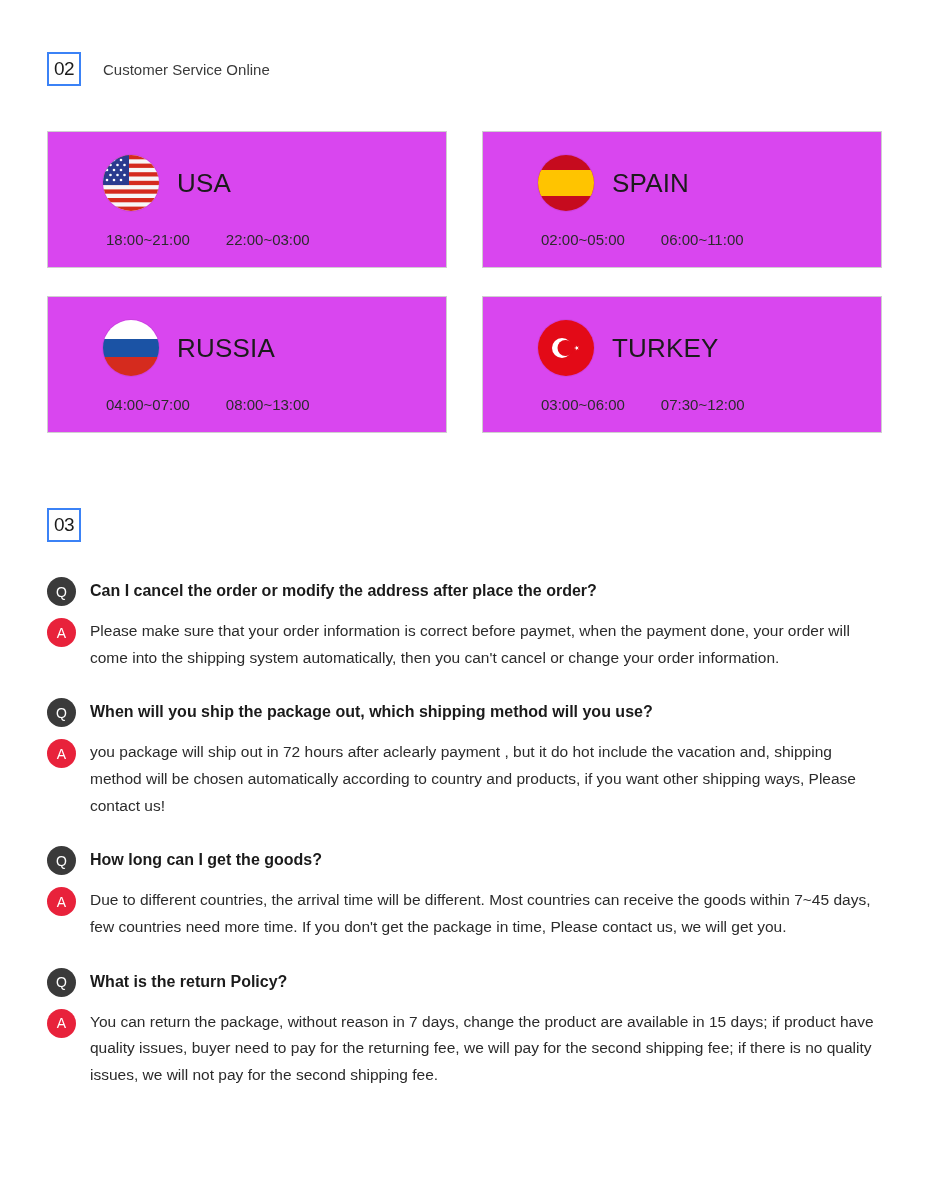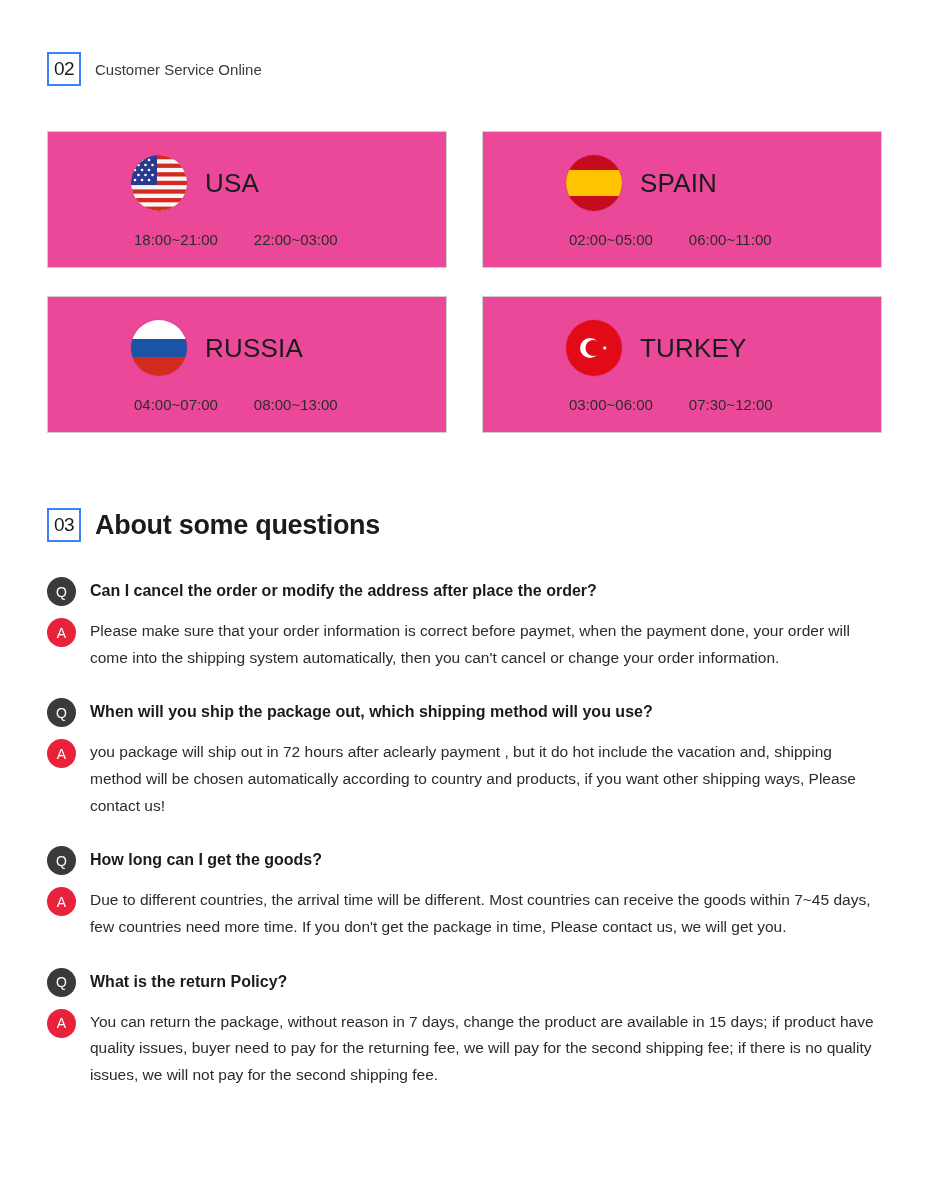--- a/index.html
+++ b/index.html
@@ -38,21 +38,21 @@
     font-size: 27px;
     font-weight: 600;
     letter-spacing: -0.3px;
     color: #1b1b1b;
     white-space: nowrap;
   }
   .sec-sub {
     font-size: 15px;
     color: #3a3a3a;
     font-weight: 400;
-    margin-left: 0;
+    margin-left: 8px;
     white-space: nowrap;
   }
 
   
   #working-time {
     position: absolute;
     left: 47px;
     top: 52px;
     width: 840px;
   }
@@ -61,22 +61,21 @@
     display: grid;
     grid-template-columns: 400px 400px;
     column-gap: 35px;
     row-gap: 28px;
   }
   .wt-card {
     border: 1px solid #cfcfcf;
     height: 137px;
     box-sizing: border-box;
     position: relative;
-    background: #ec4899;
-    padding-left: 28px;
+    background: #d946ef;
   }
   .wt-card .head {
     display: flex;
     align-items: center;
     gap: 18px;
     padding-left: 55px;
     padding-top: 23px;
   }
   .flag {
     width: 56px;
@@ -251,21 +250,20 @@
         <span>07:30~12:00</span>
       </div>
     </div>
 
   </div>
 </section>
 
 <section id="faq">
   <div class="section-head">
     <span class="sec-num">03</span>
-    <span class="sec-title">About some questions</span>
   </div>
 
   <div class="faq-list">
 
     <div class="faq-item">
       <div class="qa-row">
         <span class="badge q">Q</span>
         <span class="q-text">Can I cancel the order or modify the address after place the order?</span>
       </div>
       <div class="qa-row answer">

